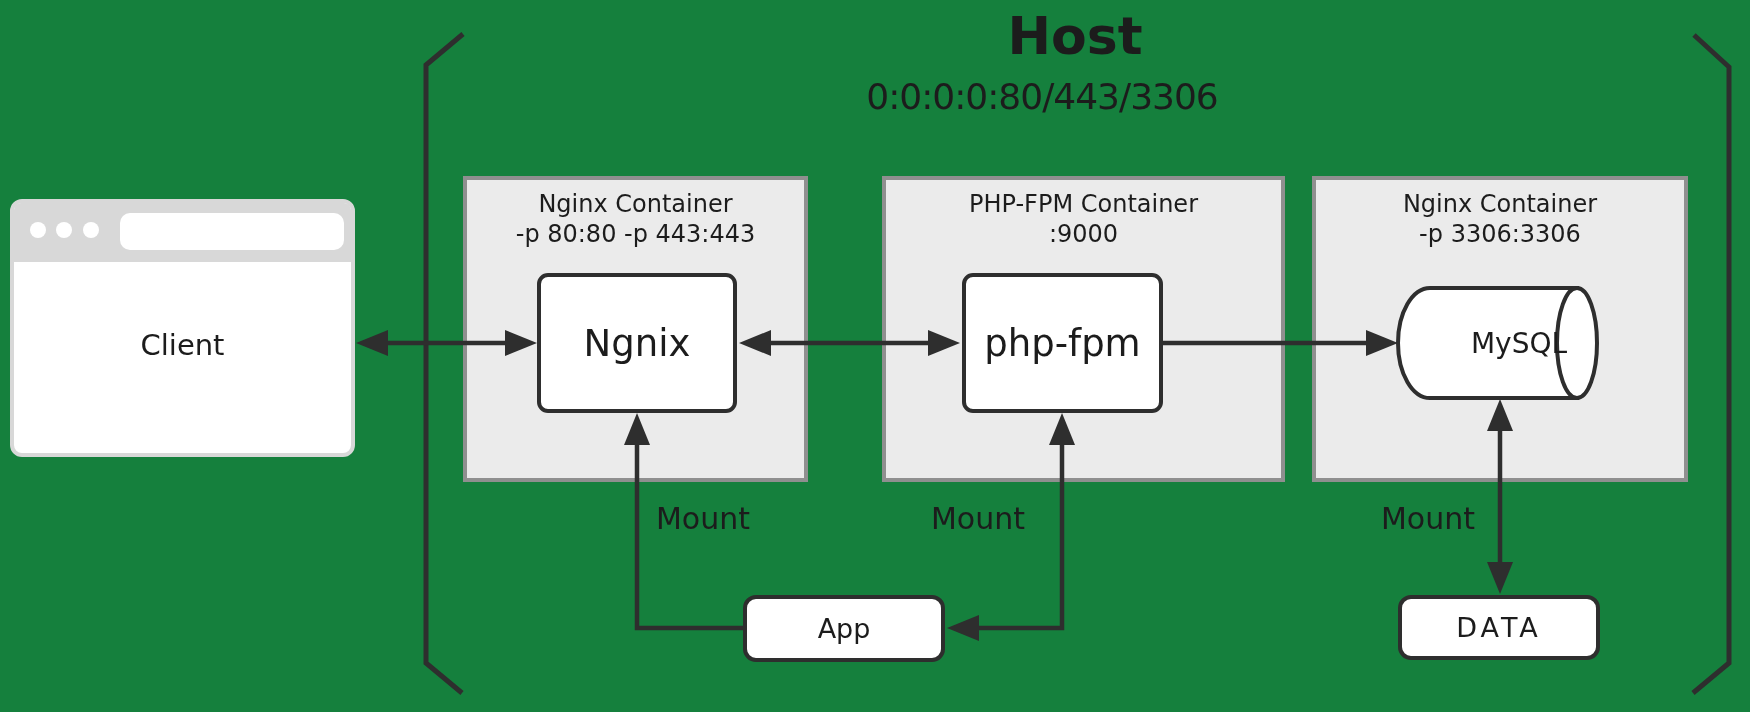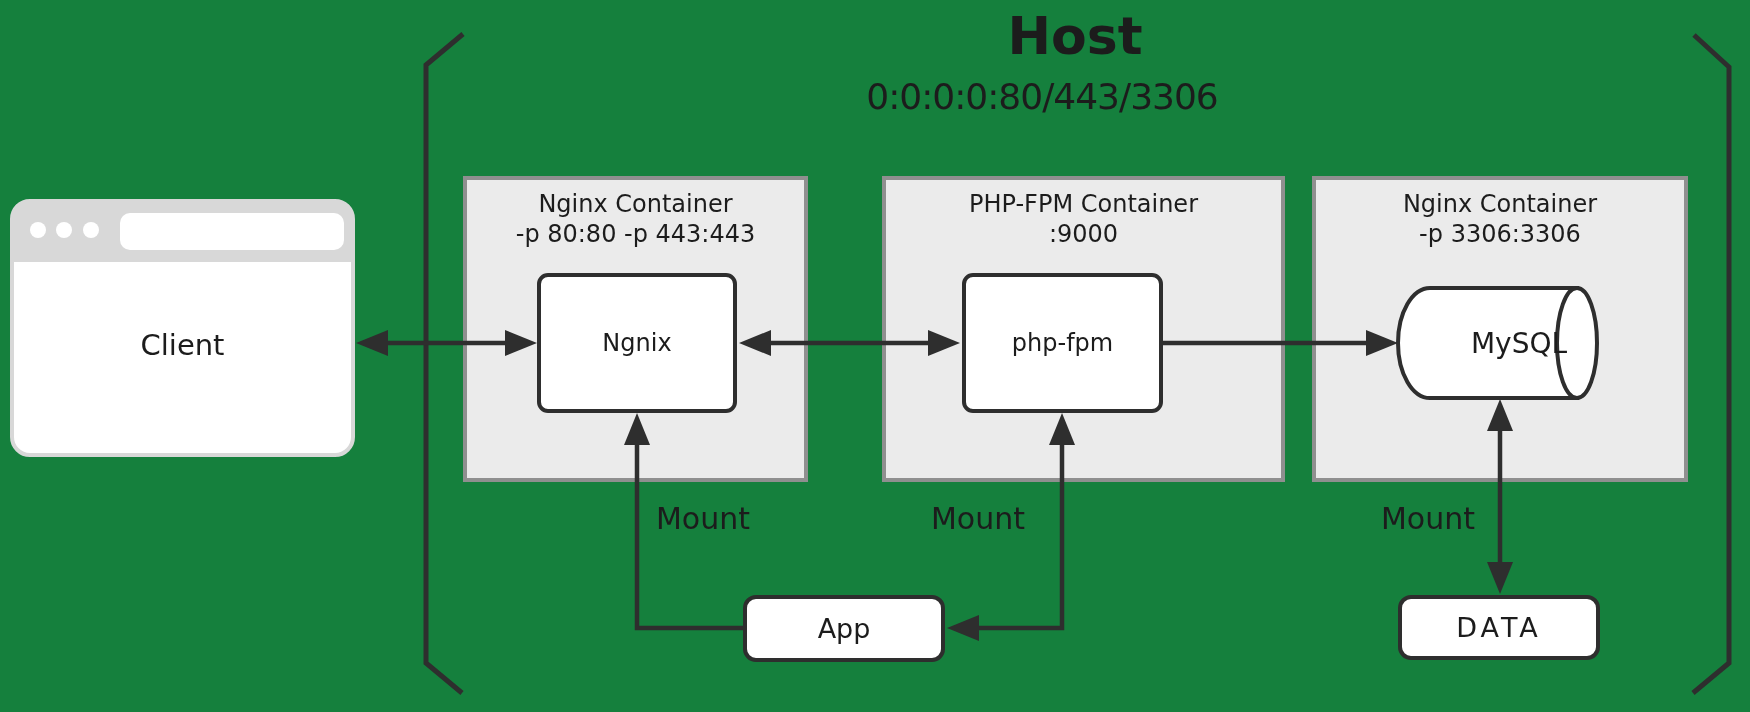--- a/index.html
+++ b/index.html
@@ -14,38 +14,38 @@
   .host-address{top:76px;left:1042px;transform:translateX(-50%);
     font-size:36px;letter-spacing:-1px;white-space:nowrap;}
   
   svg.layer{position:absolute;left:0;top:0;}
   .stroke{fill:none;stroke:#2e2e2e;stroke-width:4.5;}
   .bracket{fill:none;stroke:#2e2e2e;stroke-width:5;}
   .head{fill:#2e2e2e;stroke:none;}
   .cyl{fill:#ffffff;stroke:#2e2e2e;stroke-width:4;}
   
   .client-window{left:10px;top:199px;width:345px;height:258px;
-    border:4px solid #d8d8d8;border-radius:20px;background:#ffffff;box-sizing:border-box;}
+    border:4px solid #d8d8d8;border-radius:12px;background:#ffffff;box-sizing:border-box;}
   .titlebar{position:absolute;left:0;top:0;right:0;height:59px;background:#d8d8d8;
     border-radius:7px 7px 0 0;}
   .dot{position:absolute;top:19px;width:16px;height:16px;border-radius:50%;background:#ffffff;}
   .dot1{left:16px}.dot2{left:42px}.dot3{left:69px}
   .addressbar{position:absolute;left:106px;top:10px;width:224px;height:37px;
     background:#ffffff;border-radius:10px;}
   .client-label{position:absolute;left:0;right:0;top:125px;text-align:center;font-size:29px;}
   
   .container{top:176px;height:306px;background:#ebebeb;border:4px solid #8f8f8f;box-sizing:border-box;}
   .container.nginx{left:463px;width:345px;}
   .container.php{left:882px;width:403px;}
   .container.mysql{left:1312px;width:376px;}
   .c-title{position:absolute;left:0;right:0;top:9px;text-align:center;
     font-size:24px;line-height:30px;}
   
   .node{background:#ffffff;border:4px solid #2e2e2e;border-radius:11px;box-sizing:border-box;
-    display:flex;align-items:center;justify-content:center;font-size:24px;}
+    display:flex;align-items:center;justify-content:center;font-size:37px;}
   .node.ngnix{left:537px;top:273px;width:200px;height:140px;}
   .node.phpfpm{left:962px;top:273px;width:201px;height:140px;}
   .node.app{left:743px;top:595px;width:202px;height:67px;border-radius:13px;font-size:27px;}
   .node.data{left:1398px;top:595px;width:202px;height:65px;border-radius:13px;
     font-size:27px;letter-spacing:4px;}
   .cyl-label{left:1402px;top:288px;width:160px;height:110px;display:flex;
     align-items:center;justify-content:center;font-size:28px;margin-left:37px;}
   
   .mount{top:501px;transform:translateX(-50%);font-size:30px;white-space:nowrap;}
   .mount.m1{left:703px;}

